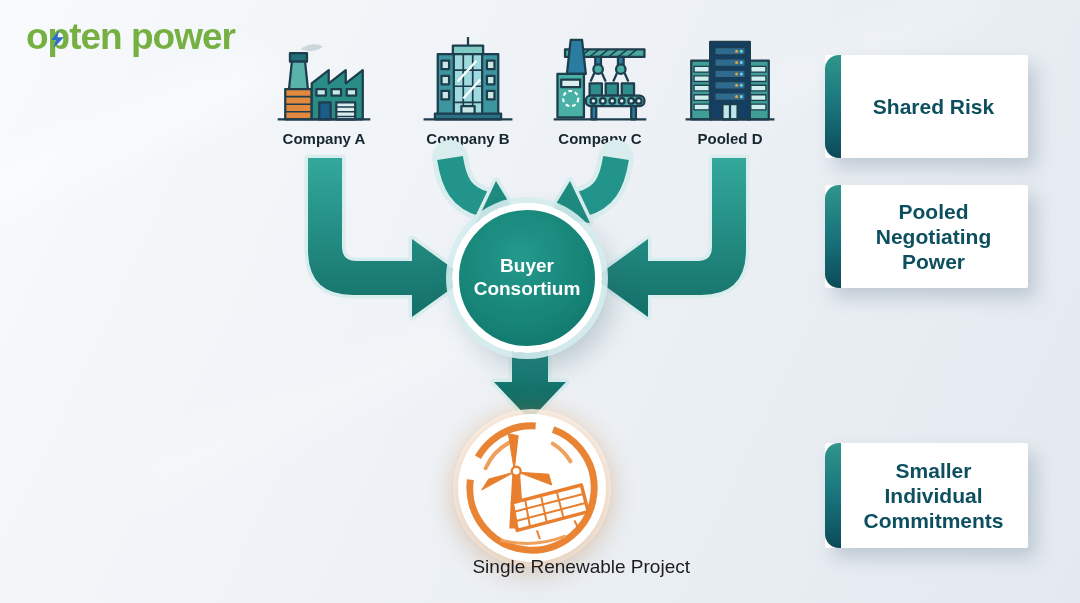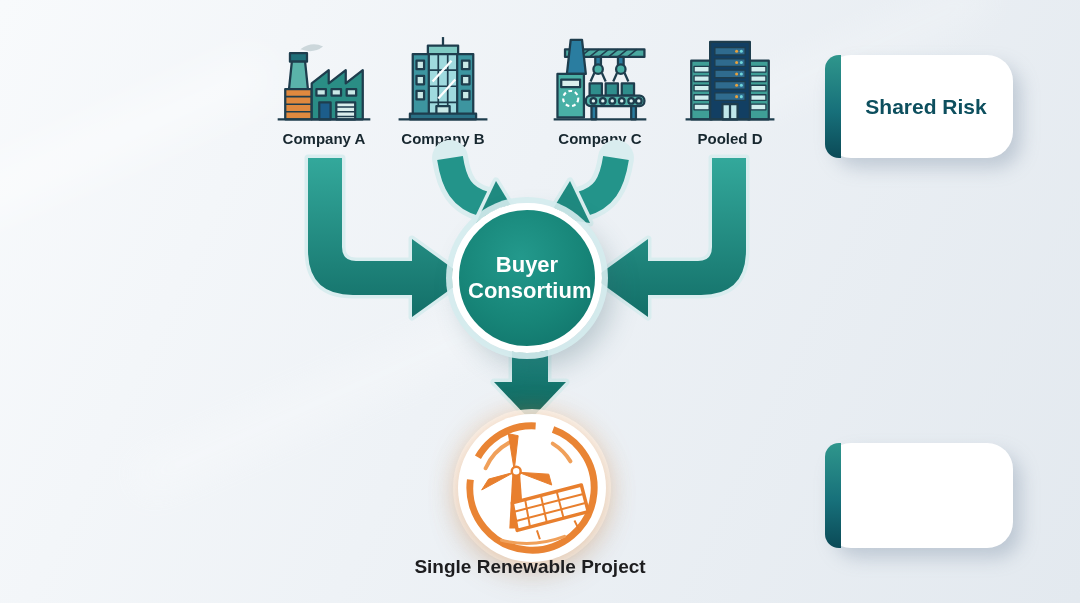--- a/index.html
+++ b/index.html
@@ -14,59 +14,64 @@
   
   .logo{position:absolute;left:26px;top:18px;font-size:37px;font-weight:700;
     color:#76b043;letter-spacing:-1px;line-height:1;white-space:nowrap;}
   .logo .lp{position:relative;display:inline-block;}
   .logo .bolt{position:absolute;left:2px;top:11px;width:15px;height:20px;}
 
   
   .company{position:absolute;width:104px;text-align:center;top:34px;}
   .company .ic{width:104px;height:95px;display:block;}
   .company .lbl{margin-top:1px;font-size:15px;font-weight:700;color:#17272f;white-space:nowrap;}
-  .cA{left:272px;} .cB{left:391px;} .cC{left:548px;} .cD{left:678px;}
+  .cA{left:272px;} .cB{left:416px;} .cC{left:548px;} .cD{left:678px;}
 
   
   .arrows{position:absolute;left:0;top:0;width:1080px;height:603px;z-index:1;pointer-events:none;}
 
   
   .consortium{position:absolute;left:452px;top:203px;width:150px;height:150px;border-radius:50%;
     background:radial-gradient(circle at 45% 35%,#23998c 0%,#178578 55%,#0f6f67 100%);
     border:7px solid #ffffff;box-sizing:border-box;z-index:2;
     box-shadow:0 0 0 6px rgba(213,236,238,.9),10px 14px 28px rgba(55,95,105,.28);
     display:flex;align-items:center;justify-content:center;text-align:center;}
-  .consortium .txt{color:#ffffff;font-size:22px;font-weight:700;line-height:1.2;width:118px;}
+  .consortium .txt{color:#ffffff;font-size:19px;font-weight:700;line-height:1.2;width:118px;}
 
   
   .project{position:absolute;left:458px;top:414px;width:148px;height:148px;border-radius:50%;
     background:#ffffff;z-index:2;
     box-shadow:0 0 28px rgba(236,145,60,.38),0 12px 30px rgba(150,120,90,.25),0 0 0 5px rgba(255,255,255,.85);}
   .project svg{width:148px;height:148px;display:block;}
-  .project-label{position:absolute;left:370px;top:556px;width:320px;text-align:center;
-    font-size:19px;font-weight:700;color:#1d1d1f;z-index:2;}
-
-  
-  .card{position:absolute;left:825px;width:188px;background:#ffffff;border-radius:26px;
+  .project-label{position:absolute;left:370px;top:556px;width:320px;text-align:right;
+    font-size:19px;font-weight:400;color:#1d1d1f;z-index:2;}
+
+  
+  .card{position:absolute;left:825px;width:203px;background:#ffffff;border-radius:2px;
     box-shadow:8px 10px 18px rgba(125,145,165,.38);z-index:2;
     display:flex;align-items:center;justify-content:center;text-align:center;box-sizing:border-box;
     padding:10px 12px 10px 26px;}
   .card .bar{position:absolute;left:0;top:0;bottom:0;width:16px;border-radius:14px 0 0 14px;
     background:linear-gradient(180deg,#2f968c 0%,#17707a 55%,#0b4a57 100%);}
   .card .ctxt{font-size:21px;font-weight:700;color:#0d4f5e;line-height:1.2;}
   .k1{top:55px;height:103px;} .k2{top:185px;height:103px;} .k3{top:315px;height:102px;} .k4{top:443px;height:105px;}
 </style>
 </head>
 <body>
 
 <div class="canvas">
   <div class="streak s1"></div>
   <div class="streak s2"></div>
   <div class="streak s3"></div>
 
+  <div class="logo">
+    <span>o</span><span class="lp"><span>p</span><svg class="bolt" viewBox="0 0 16 22">
+          <polygon points="10,1 1,12 6,12 4,21 15,9 8,9" fill="#2e6fc2"></polygon>
+        </svg></span><span>ten power</span>
+  </div>
 
   <svg class="arrows" viewBox="0 0 1080 603">
     <defs>
       <linearGradient id="gT" x1="0" y1="0" x2="0" y2="1">
         <stop offset="0" stop-color="#33a89b"></stop>
           <stop offset="1" stop-color="#136f68"></stop>
       </linearGradient>
       <linearGradient id="gTD" x1="0" y1="0" x2="0" y2="1">
         <stop offset="0" stop-color="#1f8e84"></stop>
           <stop offset="1" stop-color="#0d635d"></stop>
@@ -240,16 +245,21 @@
       </g>
       <path d="M44 128 q32 8 64 -4" fill="none" stroke="#f0a05a" stroke-width="3" stroke-linecap="round"></path>
     </svg>
   </div>
   <div class="project-label">Single Renewable Project</div>
 
   <div class="card k1">
     <div class="bar"></div>
     <div class="ctxt">Shared Risk</div>
   </div>
+  <div class="card k2">
+    <div class="bar"></div>
+    <div class="ctxt">Pooled Negotiating Power</div>
+  </div>
   <div class="card k4">
     <div class="bar"></div>
+    <div class="ctxt">Smaller Individual Commitments</div>
   </div>
 </div>
 
 </body></html>

